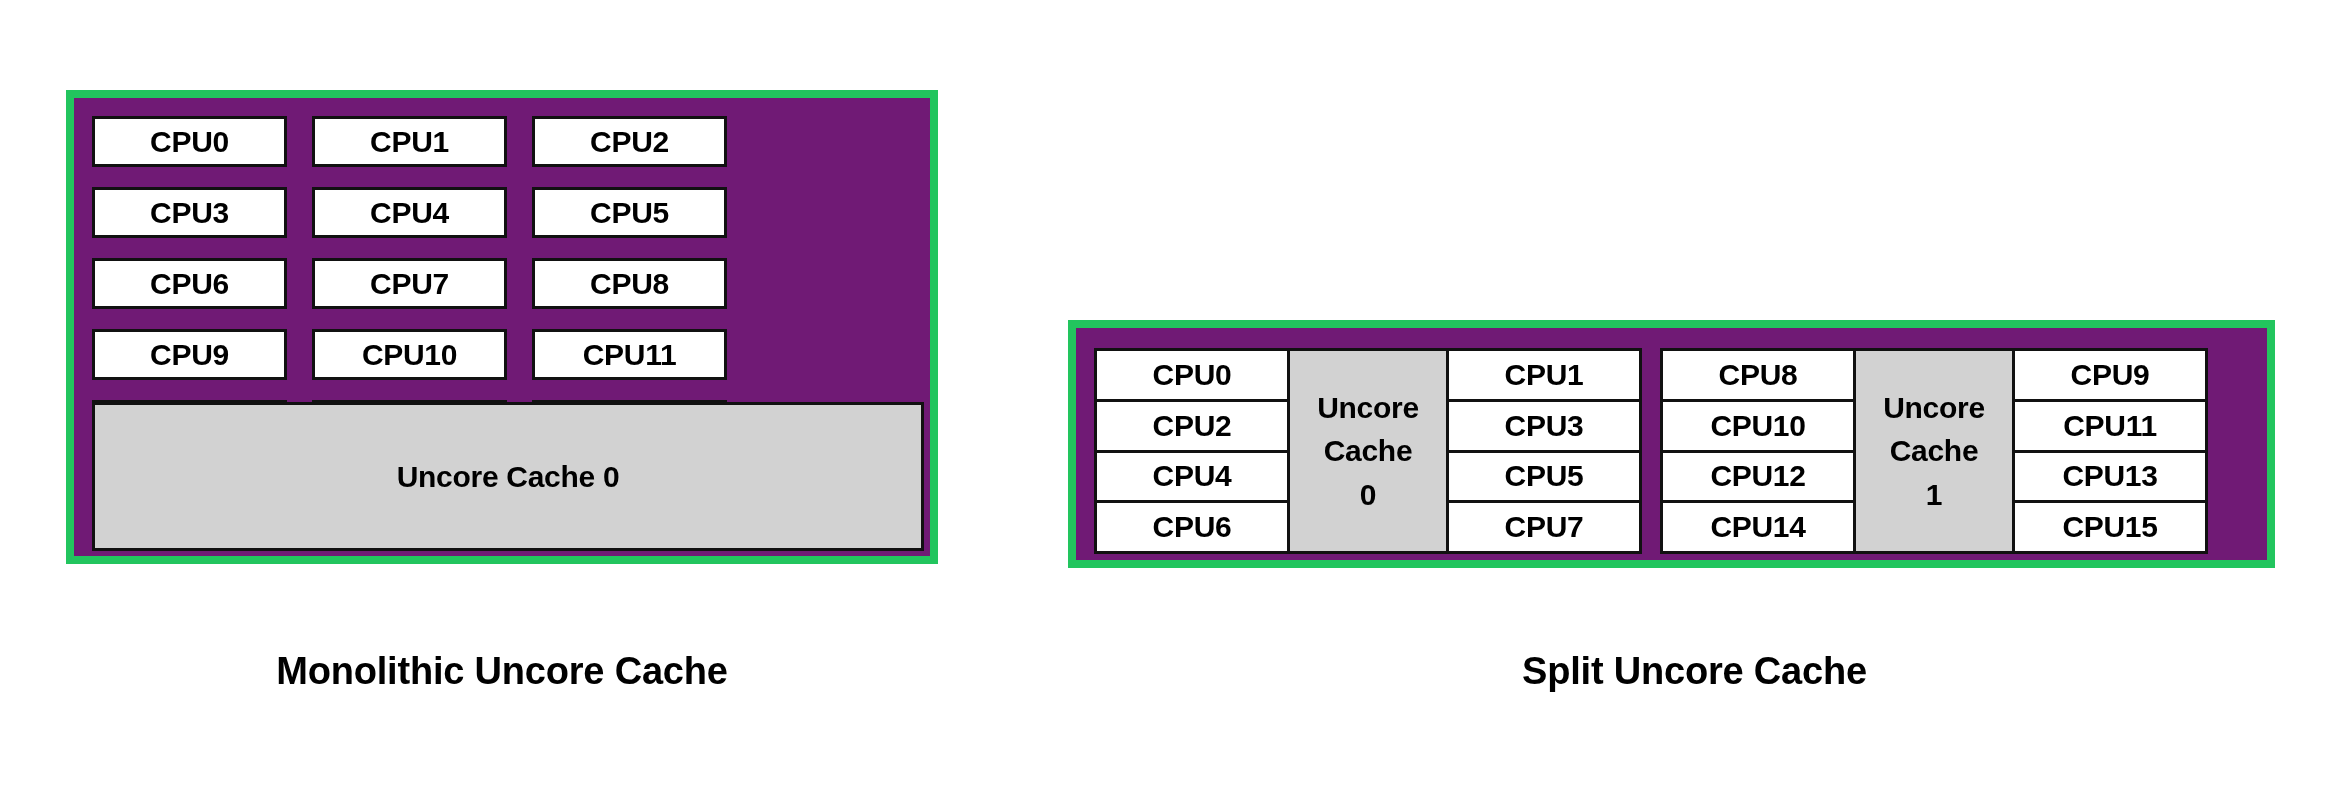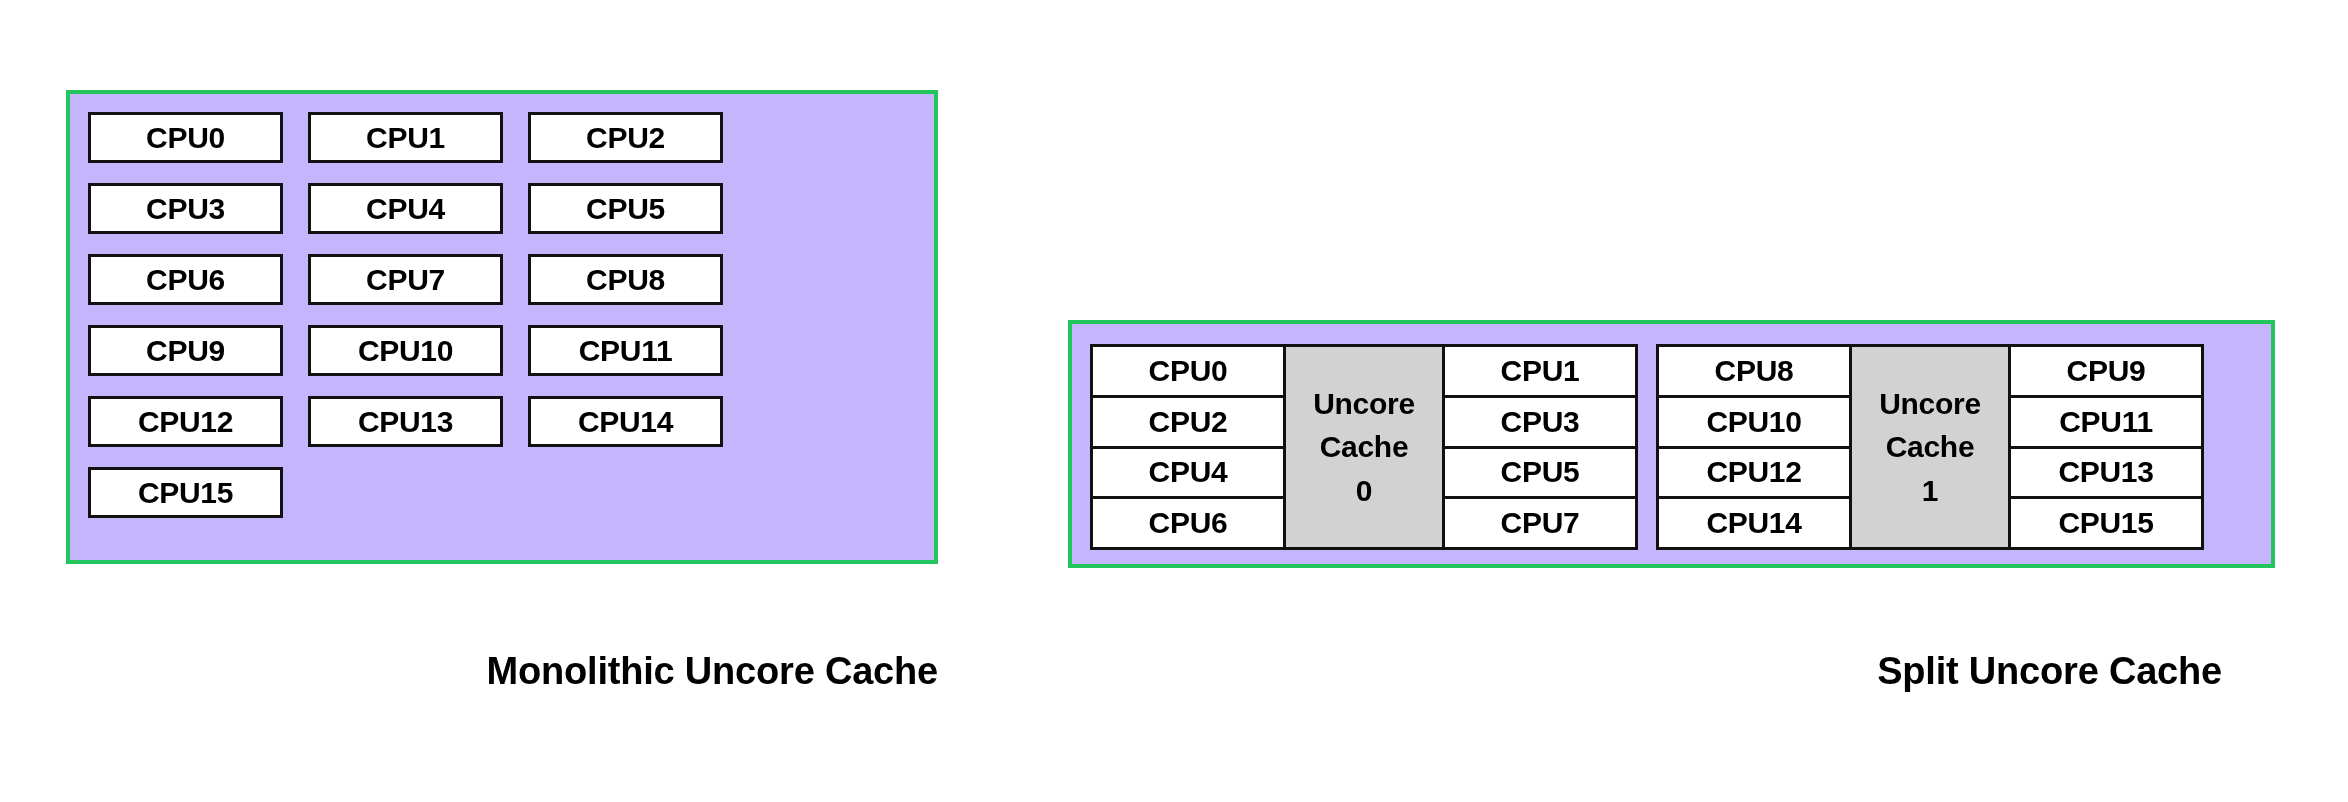--- a/index.html
+++ b/index.html
@@ -12,27 +12,27 @@
     height: 802px;
     position: relative;
     font-family: "Liberation Sans", sans-serif;
     overflow: hidden;
   }
 
   
   .diagram {
     position: absolute;
     box-sizing: border-box;
-    border: 4px solid #22c55e;
-    background: #c4b5fd;
+    border: 8px solid #22c55e;
+    background: #701a75;
     padding-left: 20px;
   }
   .caption {
     position: absolute;
-    text-align: right;
+    text-align: center;
     font-weight: bold;
     color: #000000;
     white-space: nowrap;
     font-size: 38px;
     letter-spacing: -0.2px;
   }
 
   
   #monolithic-diagram {
     left: 66px;
@@ -137,21 +137,21 @@
     flex-direction: column;
     align-items: center;
     justify-content: center;
     font-size: 30px;
     font-weight: bold;
     color: #000000;
     line-height: 1.45;
     letter-spacing: -0.3px;
   }
   #split-caption {
-    left: 1015px;
+    left: 1091px;
     top: 650px;
     width: 1207px;
   }
 </style>
 </head>
 <body>
 
 <div class="diagram" id="monolithic-diagram">
   <div class="mono-grid">
     <div class="cpu-box">CPU0</div>
@@ -164,20 +164,21 @@
     <div class="cpu-box">CPU7</div>
     <div class="cpu-box">CPU8</div>
     <div class="cpu-box">CPU9</div>
     <div class="cpu-box">CPU10</div>
     <div class="cpu-box">CPU11</div>
     <div class="cpu-box">CPU12</div>
     <div class="cpu-box">CPU13</div>
     <div class="cpu-box">CPU14</div>
     <div class="cpu-box">CPU15</div>
   </div>
+  <div id="mono-uncore-cache">Uncore Cache 0</div>
 </div>
 
 <div class="caption" id="monolithic-caption">Monolithic Uncore Cache</div>
 
 <div class="diagram" id="split-diagram">
   <div class="split-inner">
 
     <div class="split-group">
       <div class="split-col">
         <div class="cpu-cell">CPU0</div>

